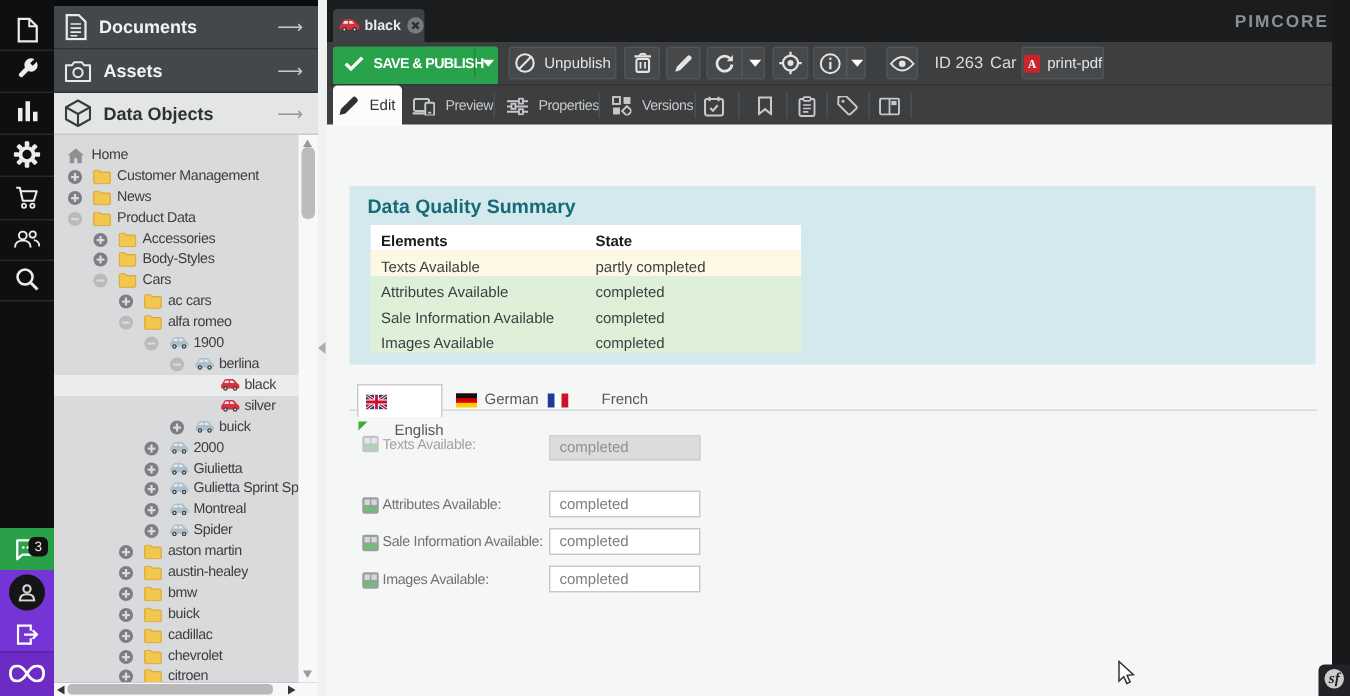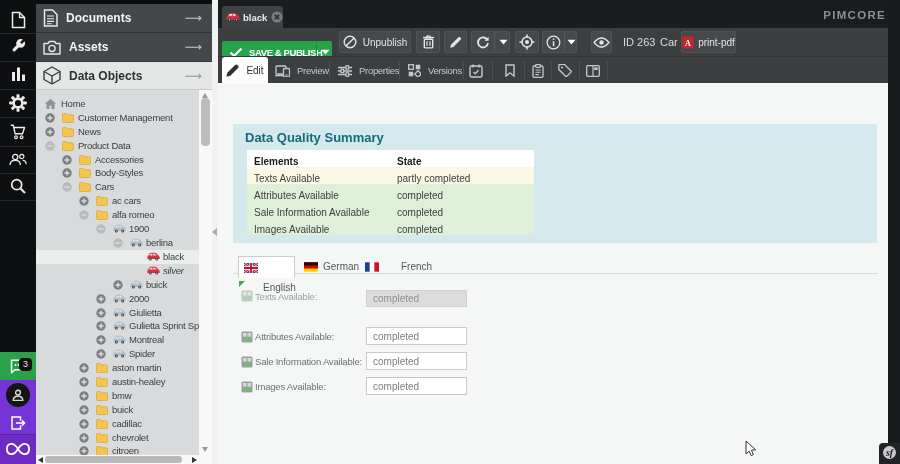--- a/index.html
+++ b/index.html
@@ -369,21 +369,21 @@
         <span class="ic" style="left:111px;top:2px;">
           <svg width="13" height="9" viewBox="0 0 13 9">
             <path d="M1 4 L2.6 1.4 Q3 0.7 3.8 0.7 L8 0.7 Q8.8 0.7 9.3 1.3 L11.3 3.6 Q12.6 3.9 12.6 5.2 L12.6 6.4 Q12.6 7 12 7 L1 7 Q0.4 7 0.4 6.4 L0.4 5 Q0.4 4.2 1 4 Z" fill="#d8303f"></path>
             <path d="M3.4 1.7 L5.5 1.7 L5.5 3.4 L2.4 3.4 Z M6.3 1.7 L8 1.7 L9.4 3.4 L6.3 3.4 Z" fill="#dfe8ee"></path>
             <circle cx="3.3" cy="7" r="1.5" fill="#3c4246"></circle>
             <circle cx="9.7" cy="7" r="1.5" fill="#3c4246"></circle>
             <circle cx="3.3" cy="7" r="0.6" fill="#eee"></circle>
             <circle cx="9.7" cy="7" r="0.6" fill="#eee"></circle>
           </svg>
         </span>
-        <span style="left:127px;font-style:italic;">silver</span>
+        <span style="left:127px;">silver</span>
       </div>
 <div class="trow" style="top:188px;">
         <span class="ic" style="left:77px;top:2px;">
           <svg width="10" height="10" viewBox="0 0 10 10">
             <circle cx="5" cy="5" r="4.7" fill="#7c7e81"></circle>
             <path d="M2.4 5h5.2M5 2.4v5.2" stroke="#d9dadb" stroke-width="1.5"></path>
           </svg>
         </span>
         <span class="ic" style="left:94px;top:2px;">
           <svg width="13" height="9" viewBox="0 0 13 9">
@@ -624,21 +624,21 @@
         <span style="margin-left:4px;">
           <svg width="12" height="12" viewBox="0 0 13 13">
             <circle cx="6.5" cy="6.5" r="6" fill="#777b7e"></circle>
             <path d="M4.2 4.2 L8.8 8.8 M8.8 4.2 L4.2 8.8" stroke="#2c2f31" stroke-width="1.7"></path>
           </svg>
         </span>
       </div>
     <div id="logo">PIMCORE</div>
   </div>
   <div id="toolbar">
-    <div class="tbtn" style="left:4px;width:110px;background:#28a24b;border-color:#28a24b;padding:12px;margin-top:10px;">
+    <div class="tbtn" style="left:4px;width:110px;background:#28a24b;border-color:#28a24b;padding:12px;">
       <div style="position:absolute;left:6px;top:0;width:86px;height:20px;display:flex;align-items:center;">
           <svg width="14" height="11" viewBox="0 0 14 11" style="flex-shrink:0;">
             <path d="M1.5 5.5 L5 9 L12.5 1.5" stroke="#fff" stroke-width="2.2" fill="none"></path>
           </svg>
           <span style="color:#fff;font-size:9.5px;font-weight:bold;margin-left:6px;letter-spacing:-0.4px;white-space:nowrap;">SAVE &amp; PUBLISH</span>
         </div>
       <div style="position:absolute;left:93px;top:0;width:1px;height:20px;background:#1f8a3d;"></div>
       <div style="position:absolute;left:94px;top:0;width:16px;height:20px;display:flex;align-items:center;justify-content:center;">
           <svg width="9" height="6" viewBox="0 0 9 6">
             <path d="M0.5 0.8 L8.5 0.8 L4.5 5.5 Z" fill="#fff"></path>

